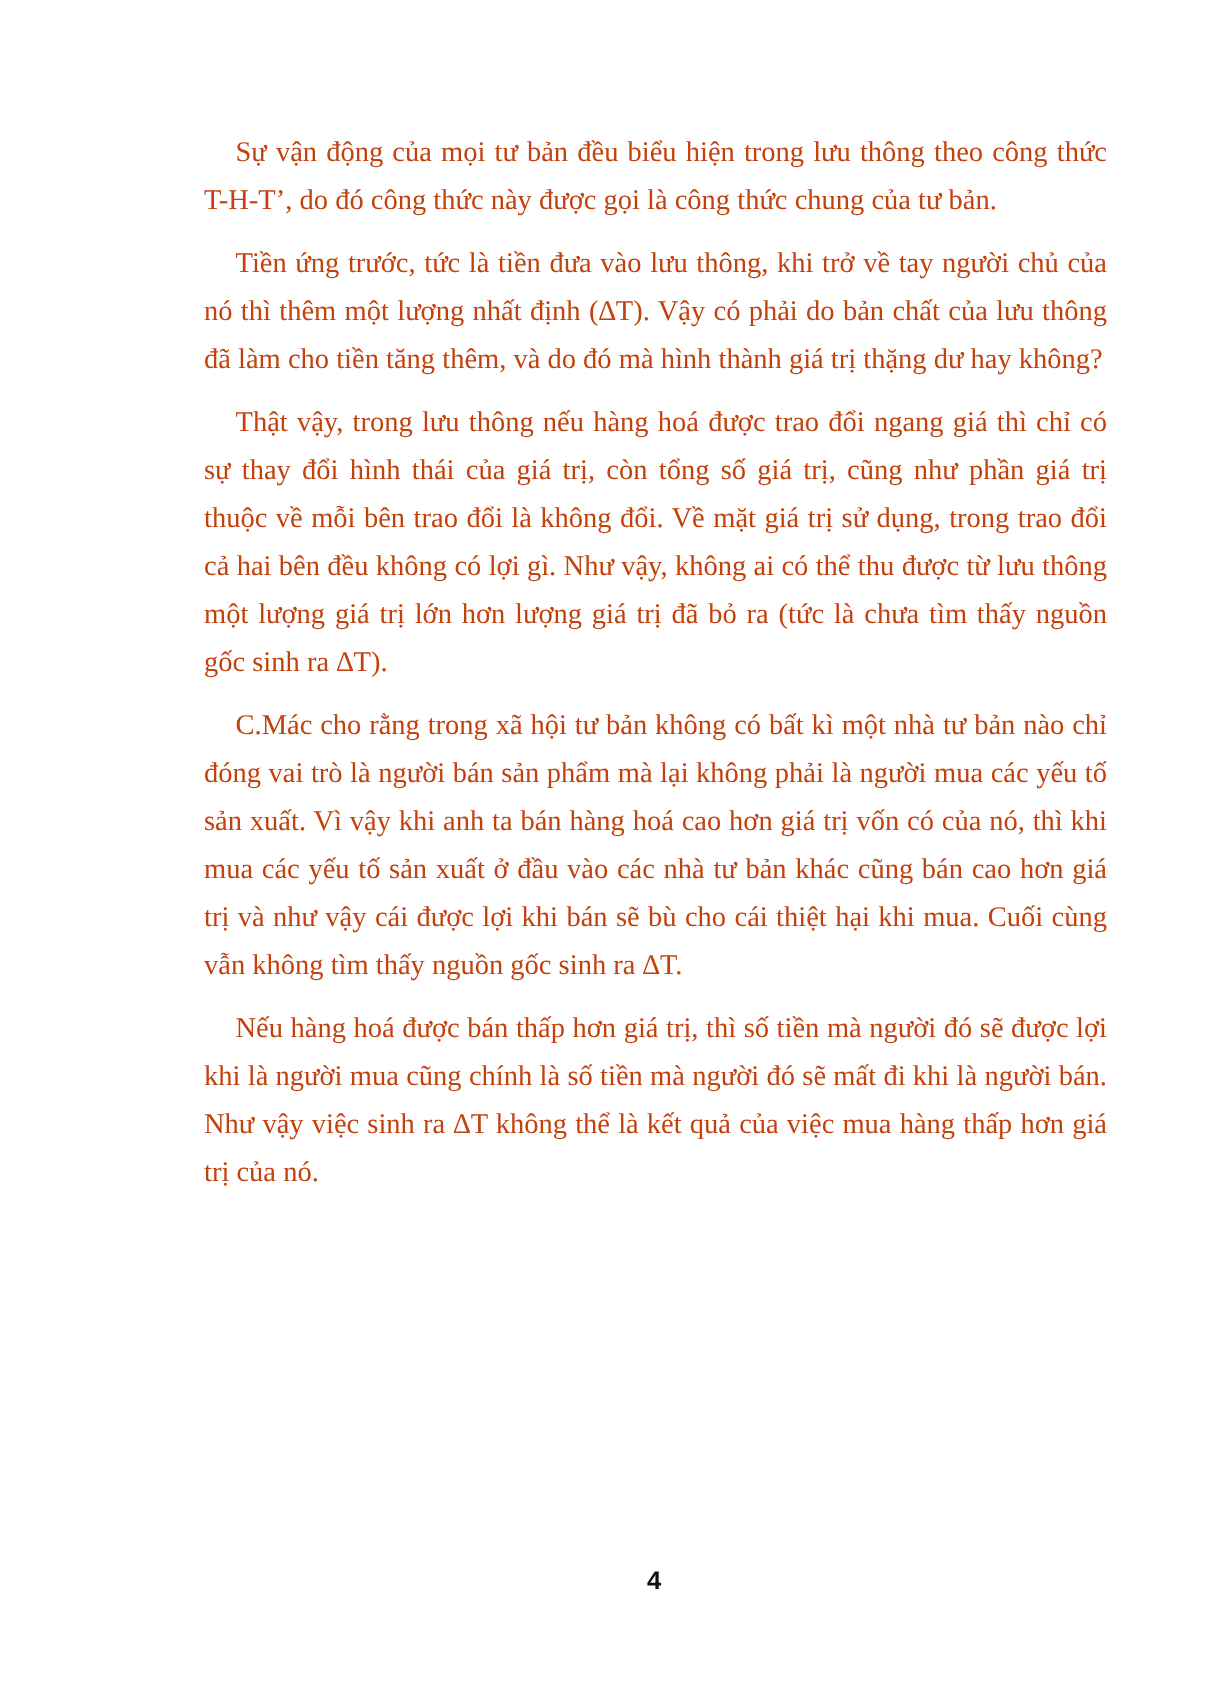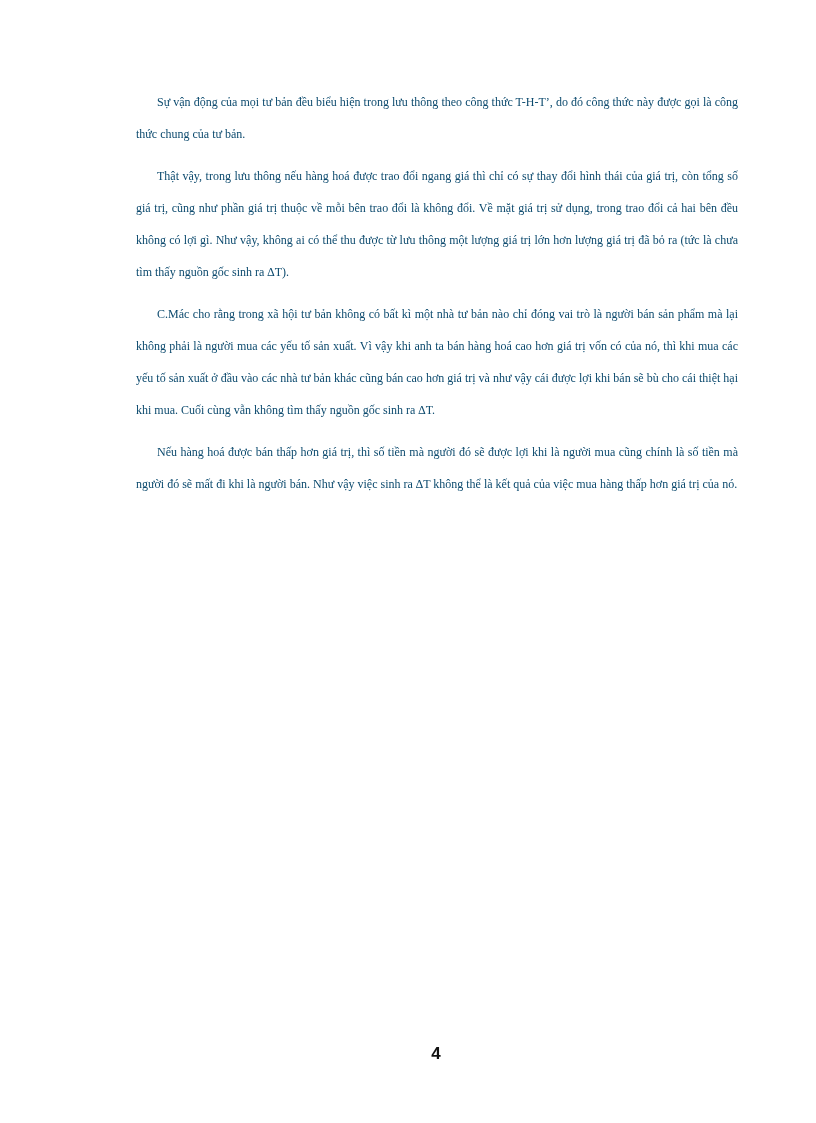--- a/index.html
+++ b/index.html
@@ -4,23 +4,23 @@
 <style>
   html, body { margin: 0; padding: 0; background: #ffffff; }
   body { width: 816px; height: 1123px; position: relative; overflow: hidden; }
   .page { position: absolute; left: 0; top: 0; width: 816px; height: 1123px; background: #fff; }
   .content {
     position: absolute;
     left: 136px;
     top: 86px;
     width: 602px;
     font-family: "Liberation Serif", serif;
-    font-size: 12px;
+    font-size: 19px;
     line-height: 32px;
-    color: #0c4a6e;
+    color: #c2410c;
     text-align: justify;
   }
   .para {
     margin: 0 0 10px 0;
     text-indent: 21px;
   }
   .page-number {
     position: absolute;
     left: 0;
     width: 872px;
@@ -31,18 +31,19 @@
     font-size: 17px;
     color: #111;
   }
 </style>
 </head>
 <body>
 
 <div class="page">
   <div class="content">
     <p class="para">Sự vận động của mọi tư bản đều biểu hiện trong lưu thông theo công thức T-H-T’, do đó công thức này được gọi là công thức chung của tư bản.</p>
+    <p class="para">Tiền ứng trước, tức là tiền đưa vào lưu thông, khi trở về tay người chủ của nó thì thêm một lượng nhất định (∆T). Vậy có phải do bản chất của lưu thông đã làm cho tiền tăng thêm, và do đó mà hình thành giá trị thặng dư hay không?</p>
     <p class="para">Thật vậy, trong lưu thông nếu hàng hoá được trao đổi ngang giá thì chỉ có sự thay đổi hình thái của giá trị, còn tổng số giá trị, cũng như phần giá trị thuộc về mỗi bên trao đổi là không đổi. Về mặt giá trị sử dụng, trong trao đổi cả hai bên đều không có lợi gì. Như vậy, không ai có thể thu được từ lưu thông một lượng giá trị lớn hơn lượng giá trị đã bỏ ra (tức là chưa tìm thấy nguồn gốc sinh ra ∆T).</p>
     <p class="para">C.Mác cho rằng trong xã hội tư bản không có bất kì một nhà tư bản nào chỉ đóng vai trò là người bán sản phẩm mà lại không phải là người mua các yếu tố sản xuất. Vì vậy khi anh ta bán hàng hoá cao hơn giá trị vốn có của nó, thì khi mua các yếu tố sản xuất ở đầu vào các nhà tư bản khác cũng bán cao hơn giá trị và như vậy cái được lợi khi bán sẽ bù cho cái thiệt hại khi mua. Cuối cùng vẫn không tìm thấy nguồn gốc sinh ra ∆T.</p>
     <p class="para">Nếu hàng hoá được bán thấp hơn giá trị, thì số tiền mà người đó sẽ được lợi khi là người mua cũng chính là số tiền mà người đó sẽ mất đi khi là người bán. Như vậy việc sinh ra  ∆T không thể là kết quả của việc mua hàng thấp hơn giá trị của nó.</p>
   </div>
   <div class="page-number">4</div>
 </div>
 
 </body></html>

